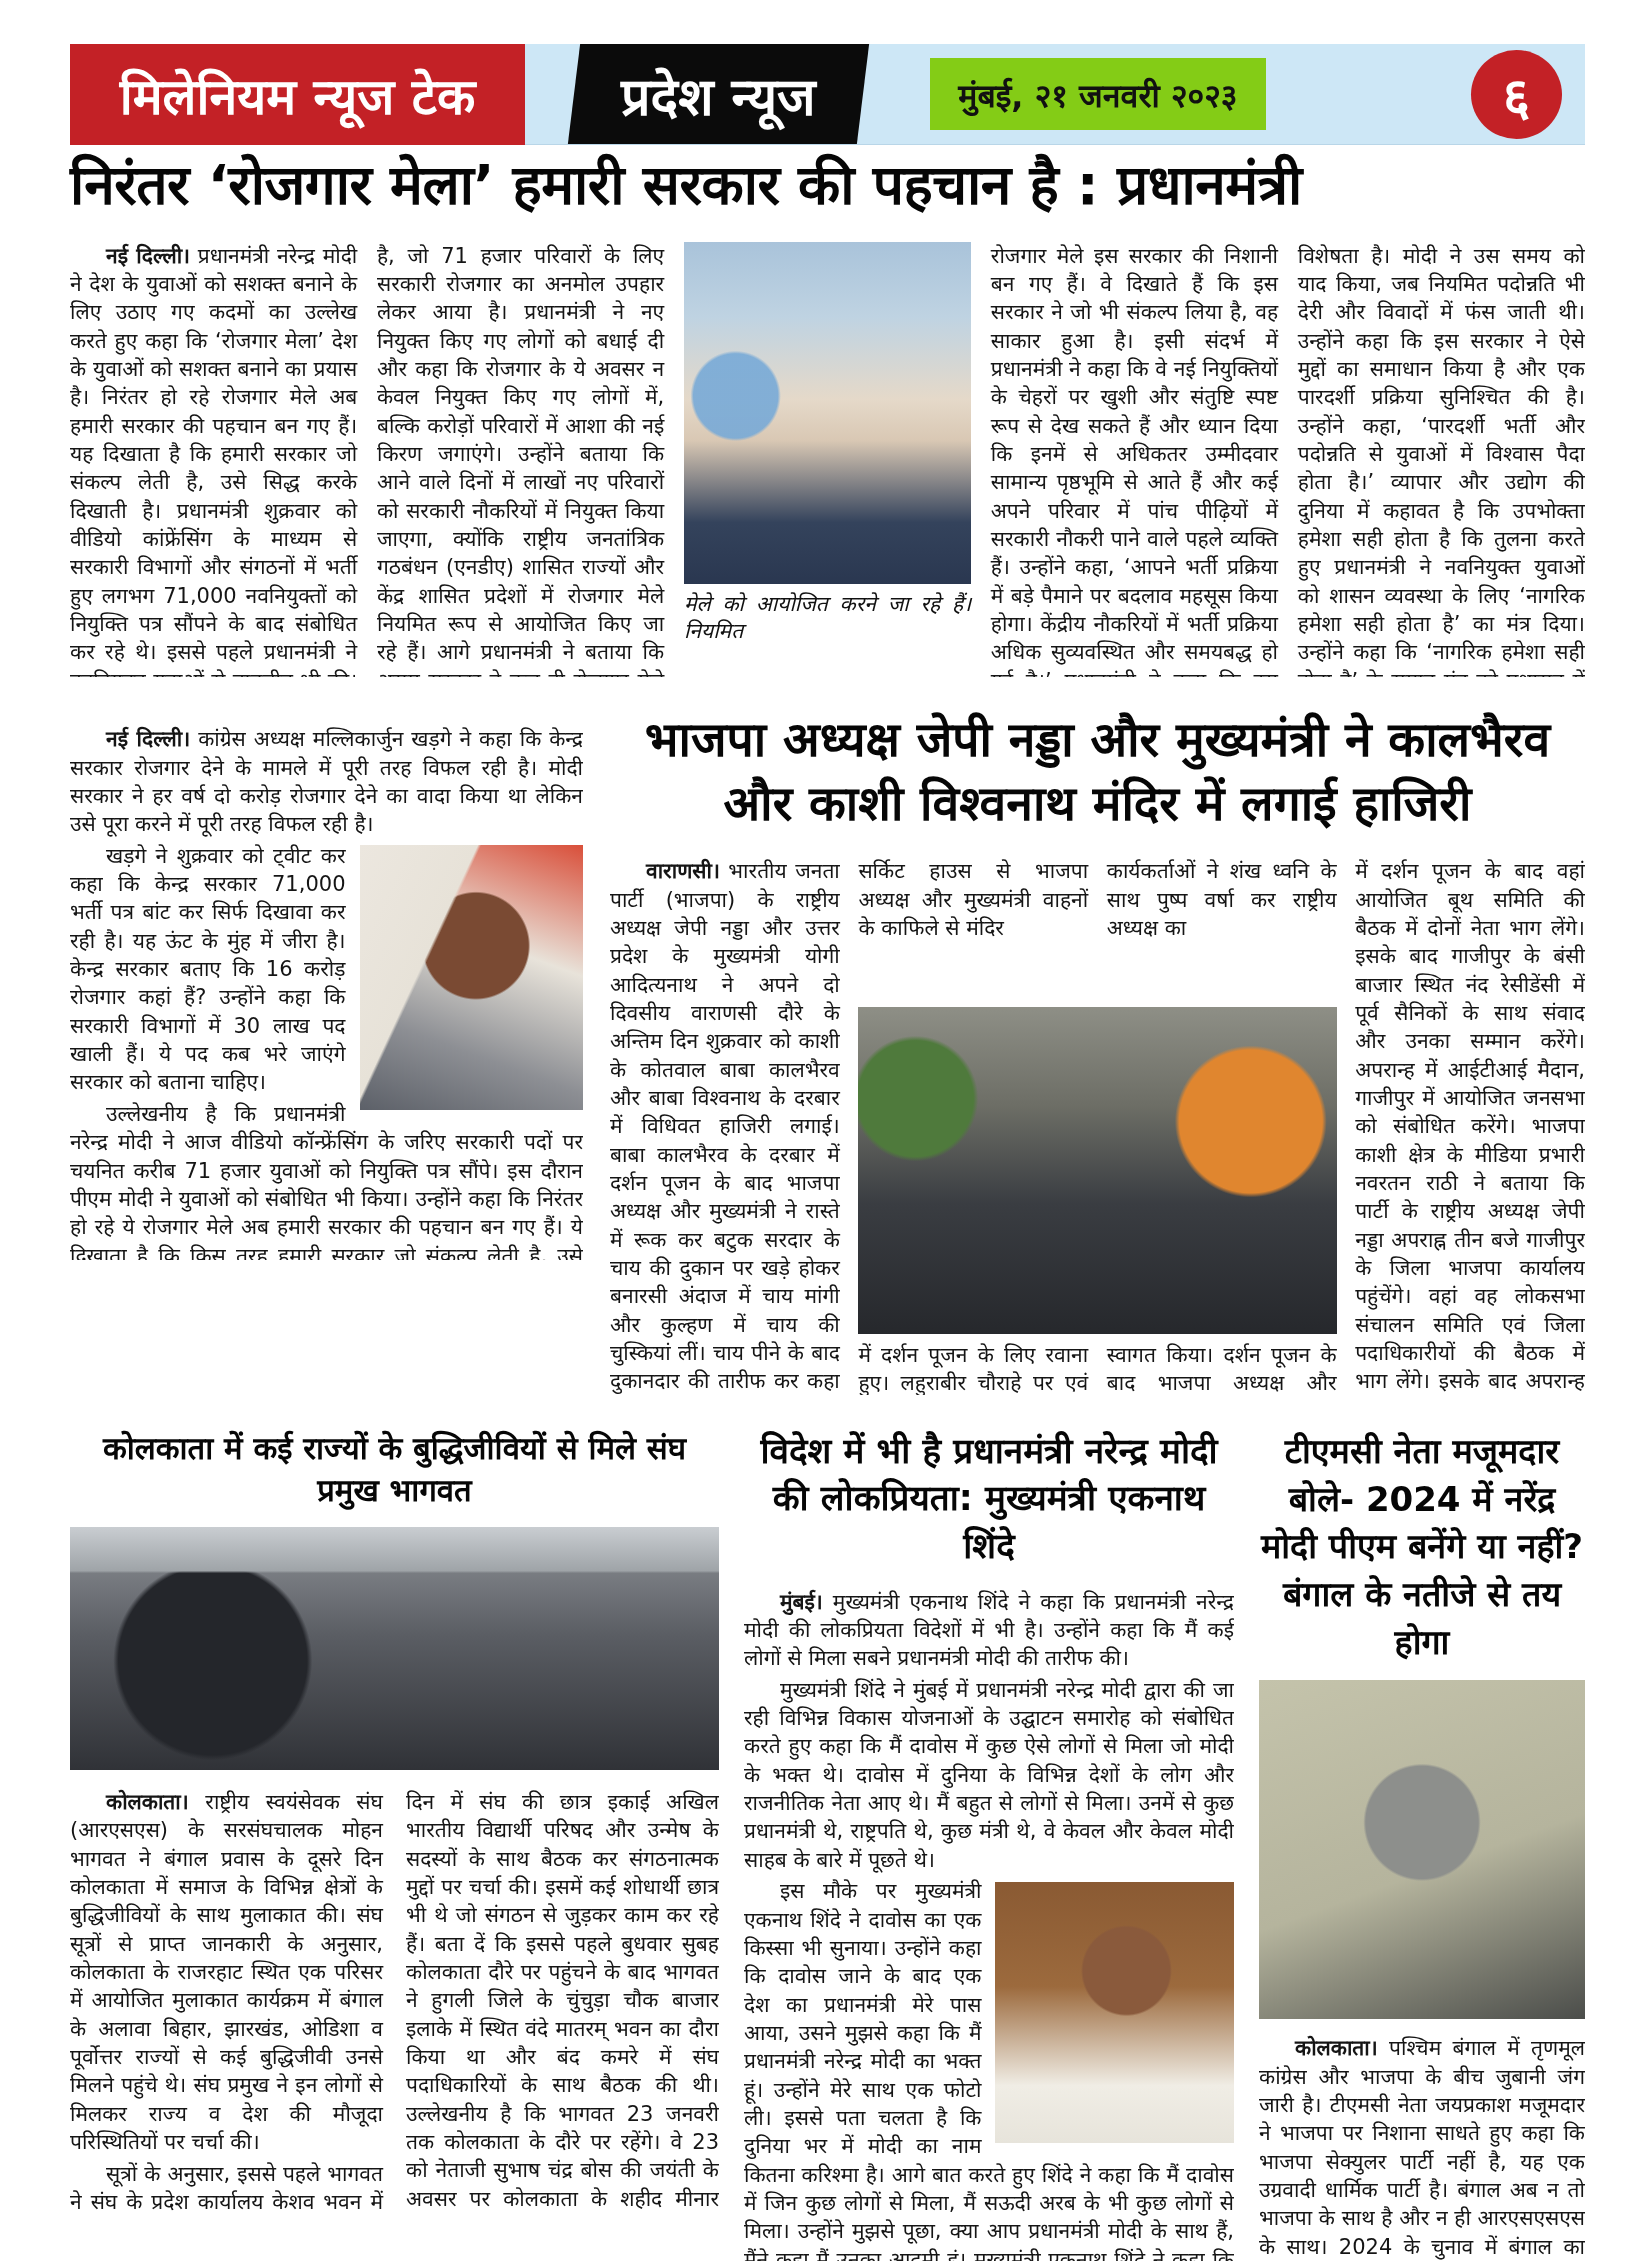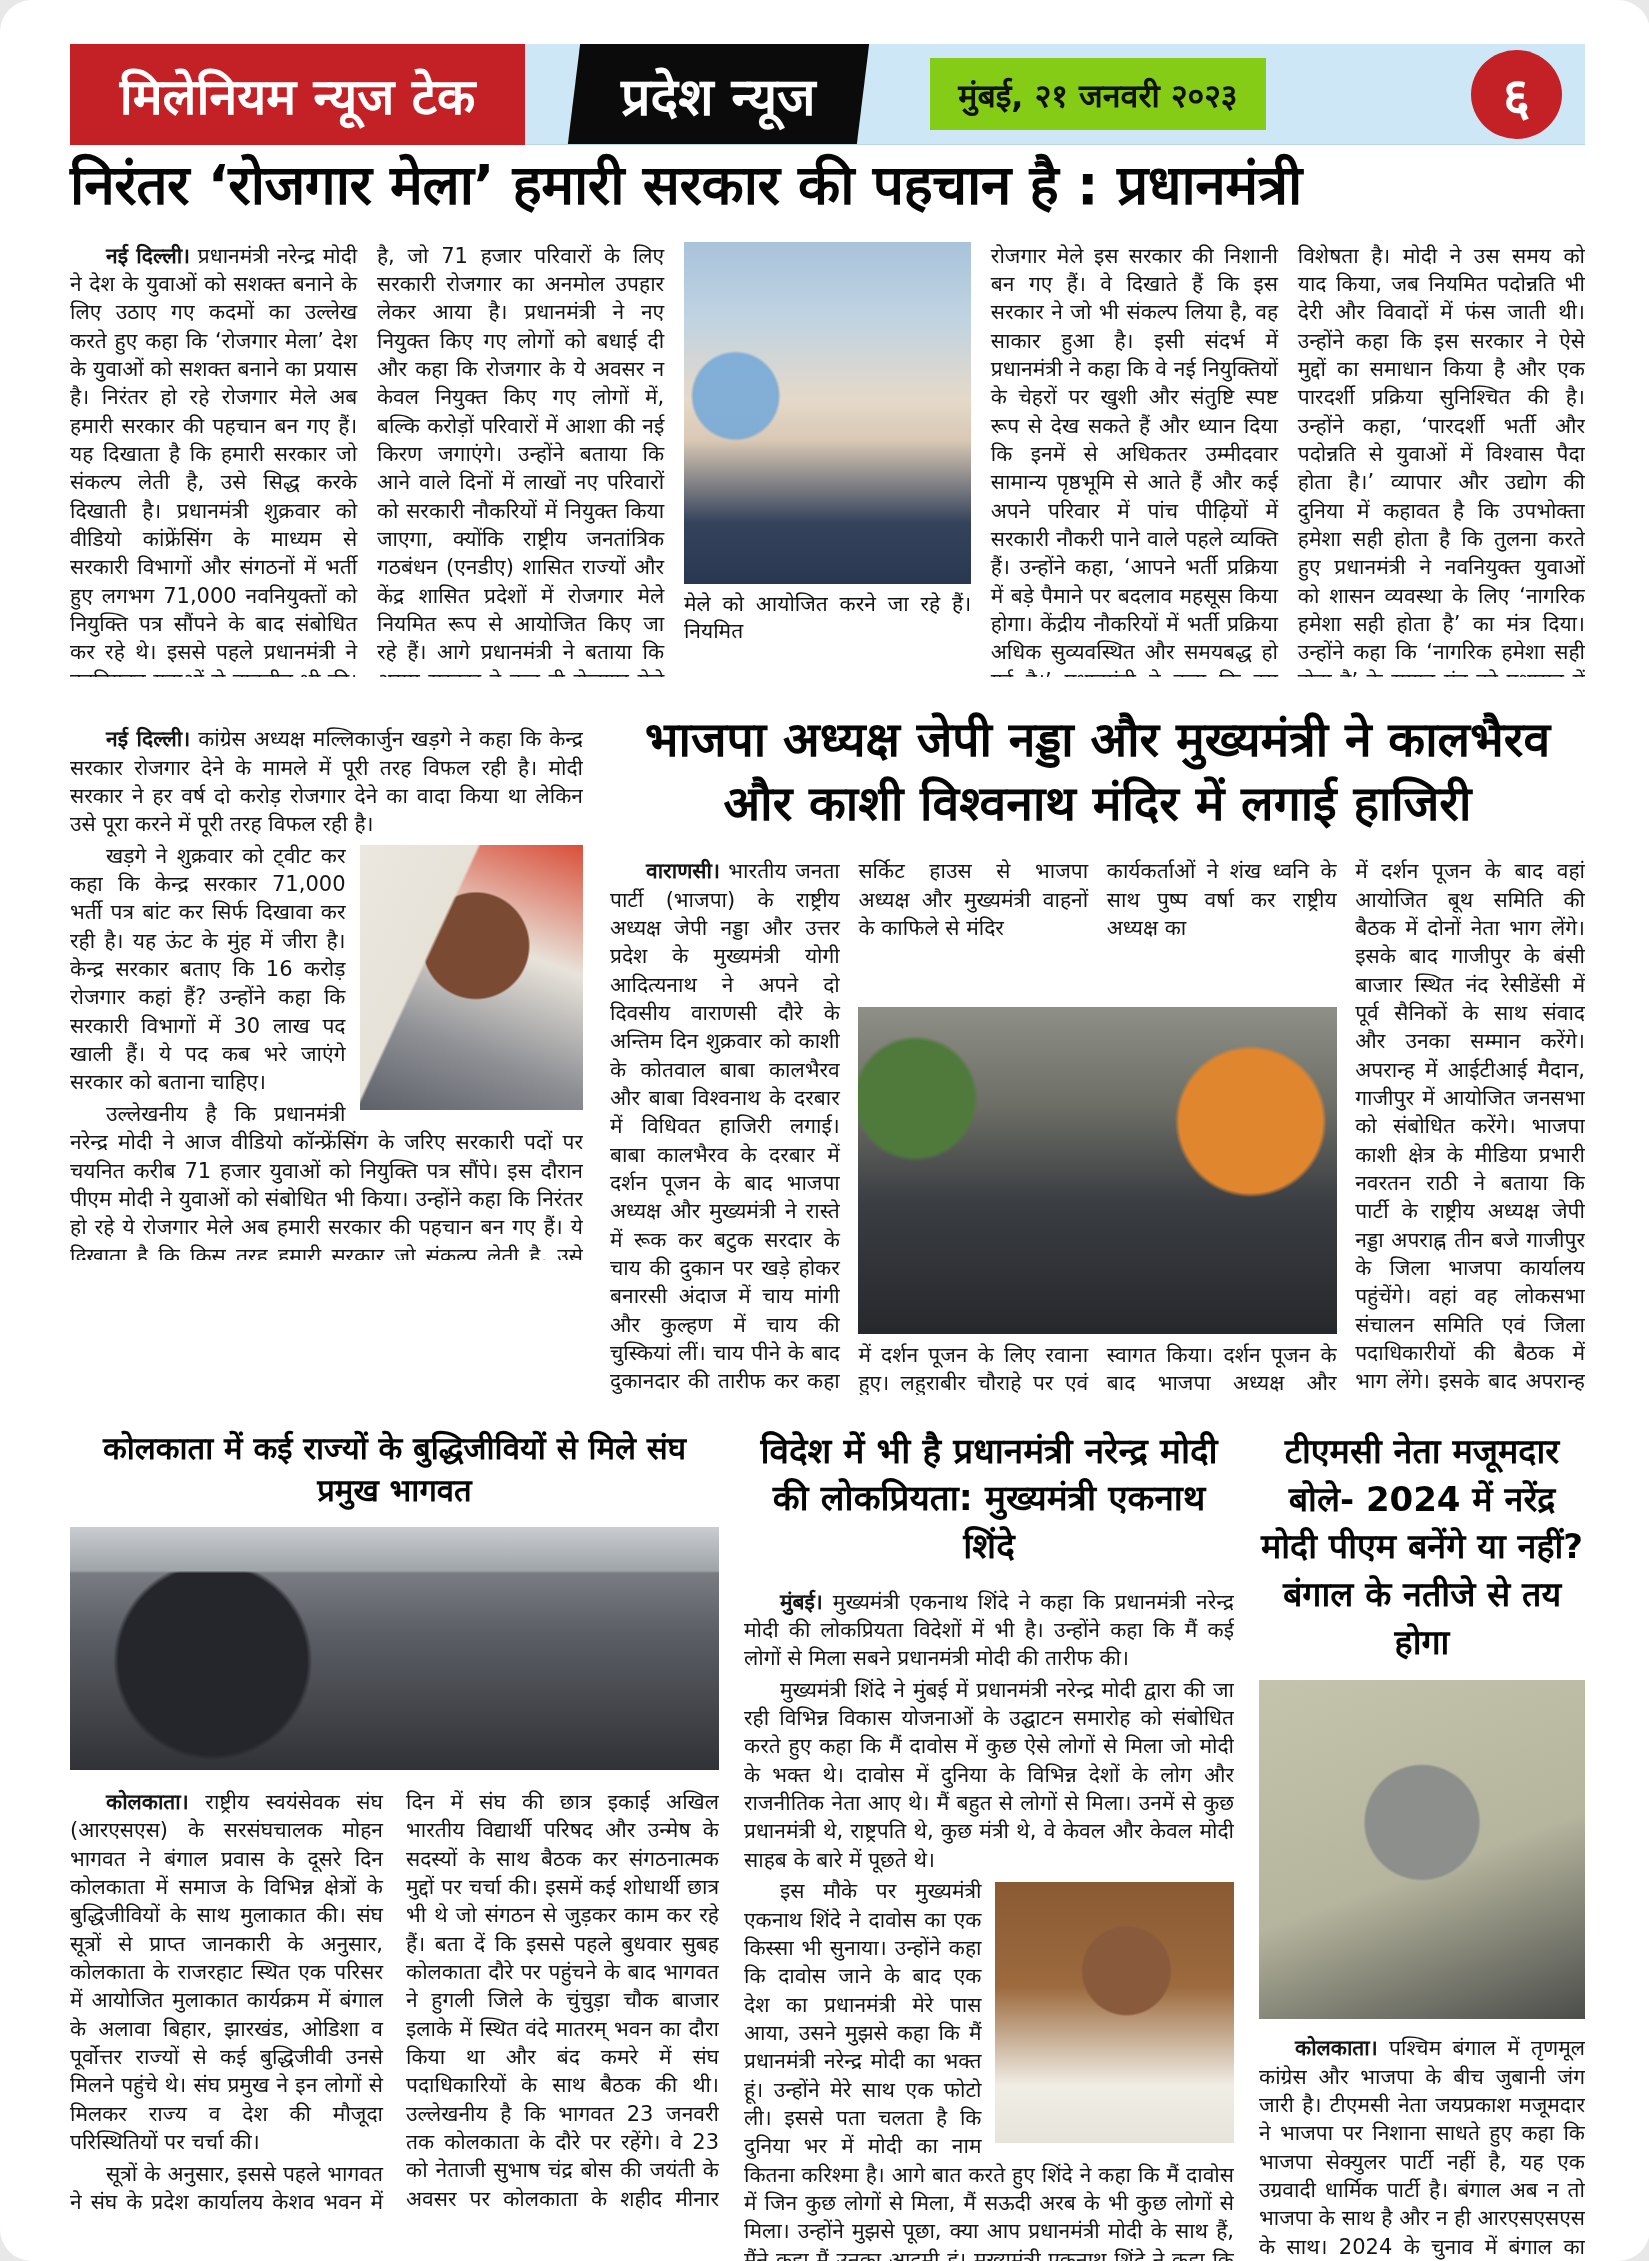--- a/index.html
+++ b/index.html
@@ -5,21 +5,20 @@
   html,body{margin:0;padding:0;background:#e8e8e8;}
   .page{
     position:relative;
     width:1650px;height:2261px;
     background:#ffffff;
     box-sizing:border-box;
     padding:44px 65px 15.5px 70px;
     overflow:hidden;
     font-family:"DejaVu Sans","Liberation Sans",sans-serif;
     color:#111;
-    border-radius:32px;
   }
   
   .masthead{display:flex;height:101px;align-items:stretch;}
   .brand-box{
     width:455px;background:#c32126;color:#fff;
     display:flex;align-items:center;justify-content:center;
     font-size:50px;font-weight:bold;white-space:nowrap;
   }
   .band{flex:1;background:#cde7f6;display:flex;align-items:center;position:relative;border-bottom:1.6px solid #b9d6e8;}
   .section-box{
@@ -55,21 +54,21 @@
   
   .row1{margin-top:25px;display:flex;gap:19.7px;height:435px;overflow:hidden;}
   .row1 .col{flex:1;min-width:0;}
   .photo{background:#888;}
   .pm-photo{
     width:100%;height:342px;
     background:
       radial-gradient(circle at 18% 45%, rgba(120,170,215,.9) 0 14%, rgba(120,170,215,0) 15%),
       linear-gradient(180deg,#a9c3da 0%,#bfd3e2 22%,#e5d9c9 46%,#d9c8b4 58%,#34435c 82%,#2a3750 100%);
   }
-  .caption-line{margin-top:7.2px;font-size:21px;line-height:1.3;text-align:justify;}
+  .caption-line{margin-top:7.2px;font-size:21px;line-height:1.3;text-align:justify;font-style:italic;}
   
   .row2{margin-top:30px;display:flex;gap:27px;}
   .kharge-block{width:513px;flex:none;}
   .kharge-headline{font-size:40px;line-height:1.3;}
   .kharge-body{margin-top:18.6px;height:535px;overflow:hidden;}
   .kharge-photo{
     float:right;width:223px;height:265px;margin:3.1px 0 8.3px 14.5px;
     background:
       linear-gradient(115deg,#ece7df 0%,#e7e2d8 34%,rgba(0,0,0,0) 35%),
       radial-gradient(circle at 52% 38%,#7a4a33 0 26%,rgba(0,0,0,0) 27%),

